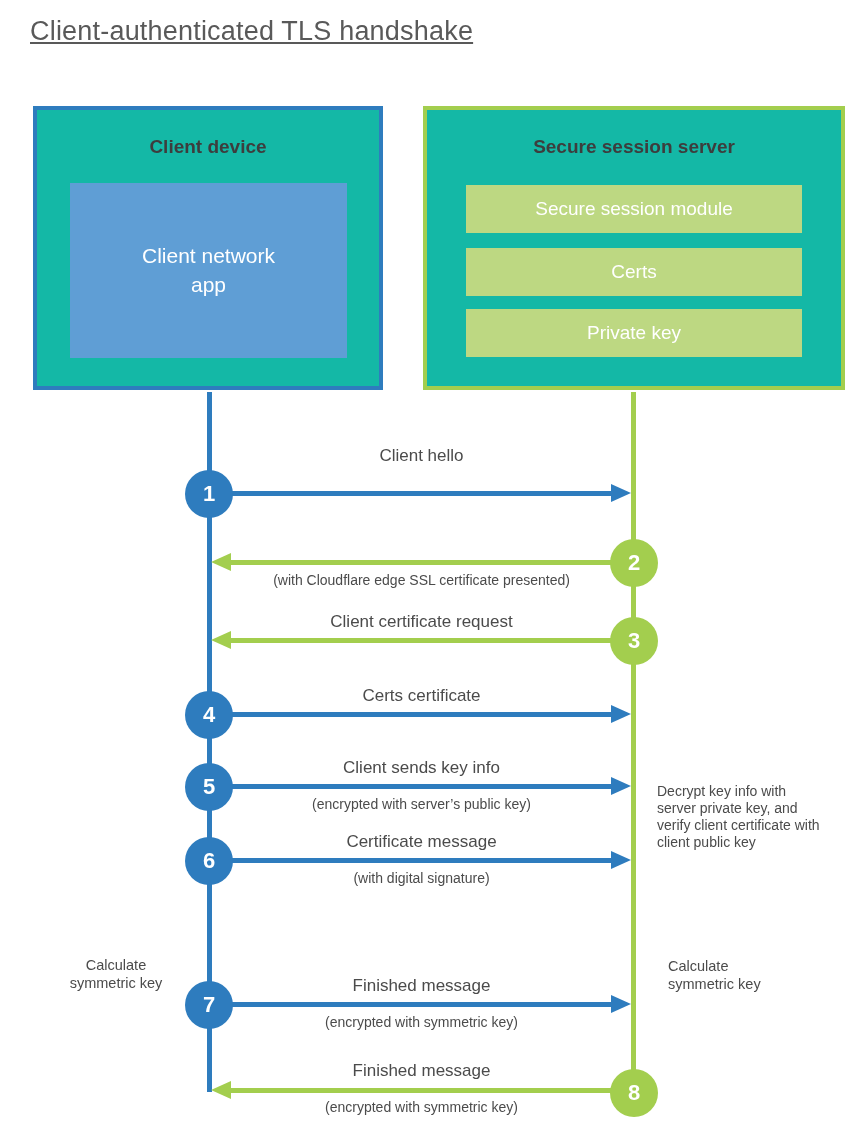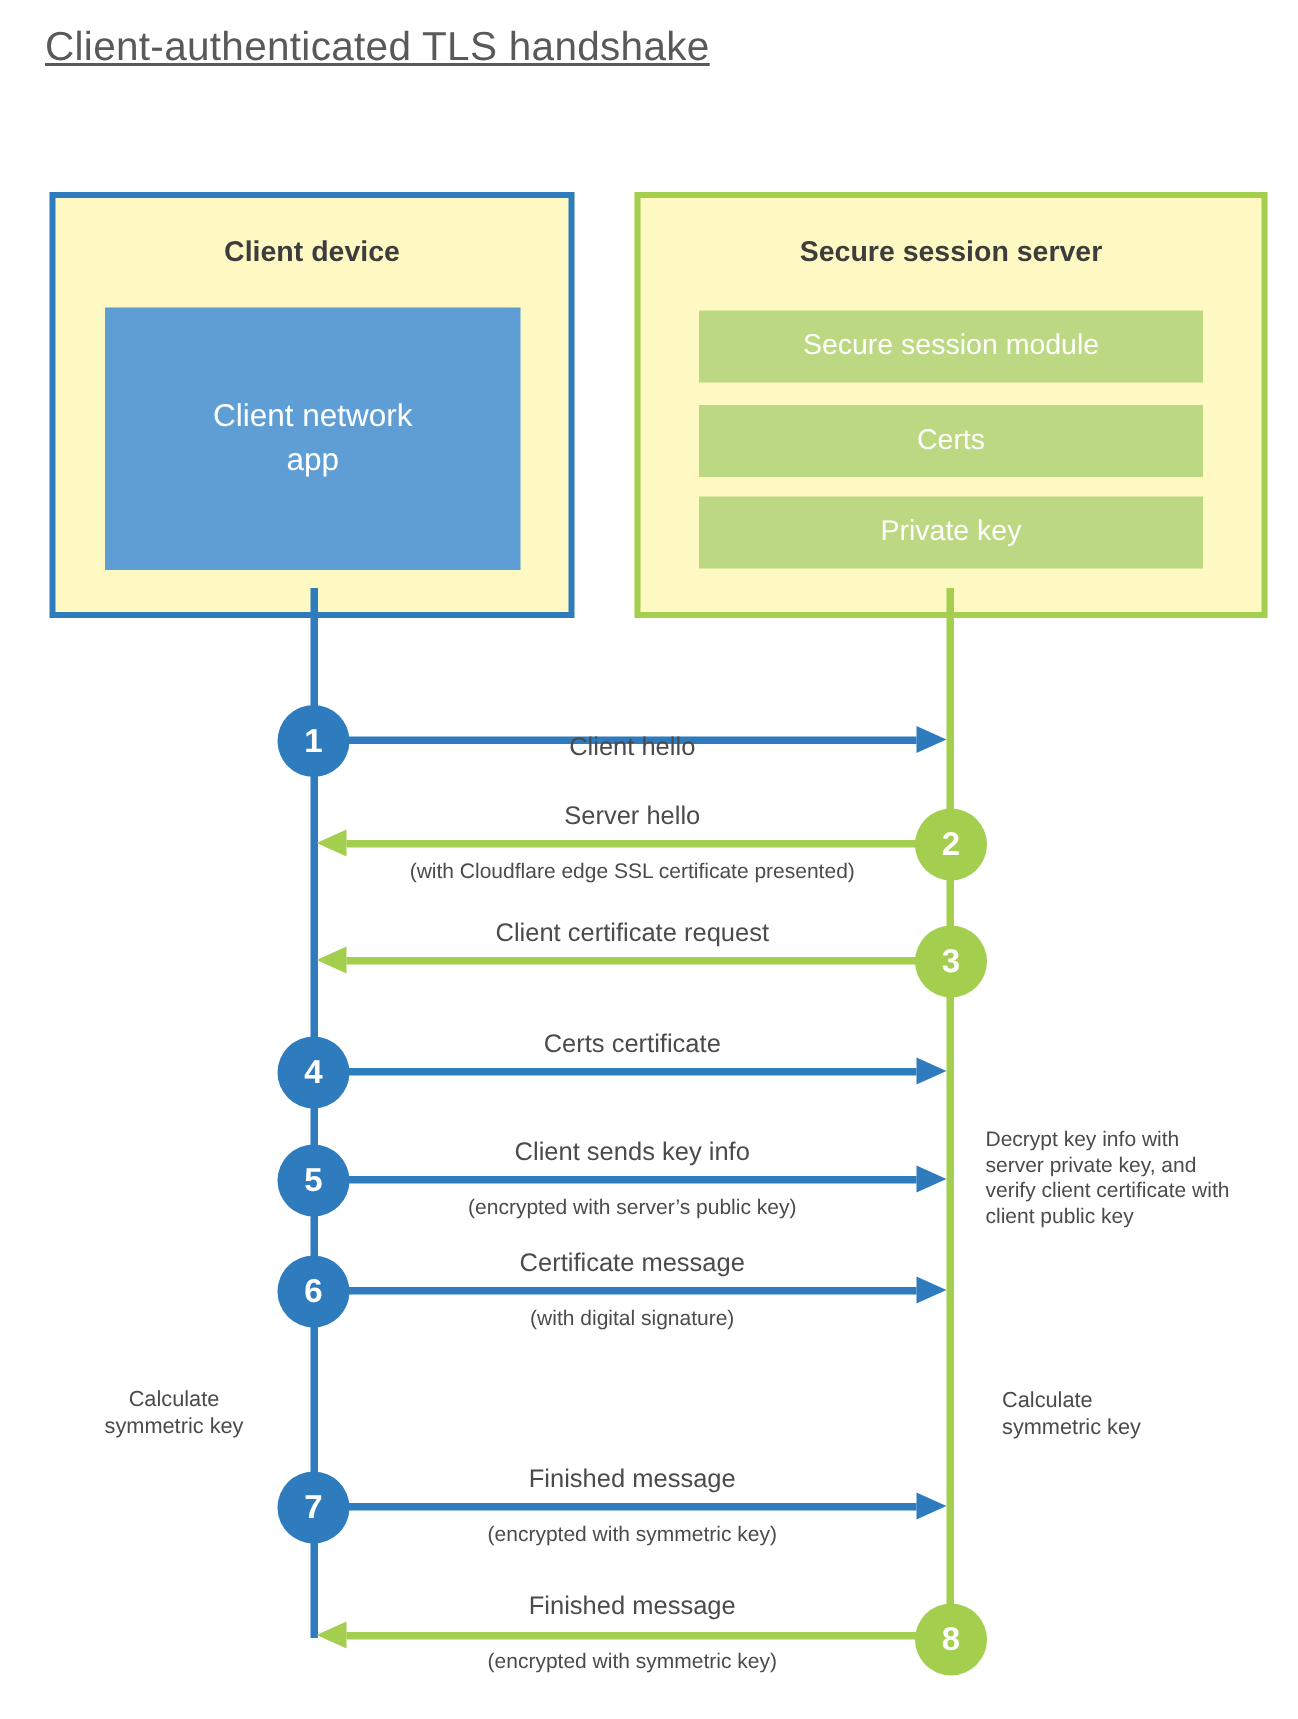--- a/index.html
+++ b/index.html
@@ -5,21 +5,21 @@
   html,body{margin:0;padding:0;background:#ffffff;}
   .canvas{
     position:relative;width:865px;height:1146px;background:#ffffff;overflow:hidden;
     font-family:"Liberation Sans","DejaVu Sans",sans-serif;
   }
   .page-title{
     position:absolute;left:30px;top:16px;font-size:27px;font-weight:300;
     color:#595959;letter-spacing:0.2px;text-decoration:underline;
   }
   
-  .device-box{position:absolute;box-sizing:border-box;top:128px;height:284px;background:#fef9c3;}
+  .device-box{position:absolute;box-sizing:border-box;top:106px;height:284px;background:#14b8a6;}
   .client-box{left:33px;width:350px;border:4px solid var(--blue);}
   .server-box{left:423px;width:422px;border:4px solid var(--green);}
   .box-title{margin-top:26px;text-align:center;font-size:19px;font-weight:bold;color:#3d3d3d;}
   .app-rect{
     position:absolute;left:33px;top:73px;width:277px;height:175px;background:var(--light-blue);
     display:flex;align-items:center;justify-content:center;text-align:center;
     color:#ffffff;font-size:21px;line-height:1.35;white-space:pre-line;
   }
   .server-bar{
     position:absolute;left:39px;width:336px;height:48px;background:var(--light-green);
@@ -56,21 +56,21 @@
   
   .msg-label{
     position:absolute;left:209px;width:425px;text-align:center;
     font-size:17px;color:#4b4b4b;
   }
   .msg-sub{
     position:absolute;left:209px;width:425px;text-align:center;
     font-size:14px;color:#4b4b4b;
   }
   .side-note{
-    position:absolute;font-size:14.5px;color:#4b4b4b;line-height:1.25;white-space:pre-line;
+    position:absolute;font-size:14.5px;color:#4b4b4b;line-height:1.25;white-space:pre-line;margin-top:32px;
   }
   .calc-left{left:40px;top:924px;width:152px;text-align:center;}
   .calc-right{left:668px;top:925px;text-align:left;}
   .decrypt-note{left:657px;top:751px;width:168px;font-size:14px;line-height:17px;white-space:normal;}
 </style>
 </head>
 <body>
 
 <div class="canvas">
 
@@ -87,25 +87,24 @@
     <div class="server-bar bar-1">Certs</div>
     <div class="server-bar bar-0">Secure session module</div>
     <div class="server-bar bar-2">Private key</div>
   </div>
 
   <div class="vline vline-client"></div>
   <div class="vline vline-server"></div>
 
   <div class="arrow a-blue" style="top:491px"></div>
   <div class="step-circle c-blue" style="left:185px;top:470px">1</div>
-  <div class="msg-label" style="top:488px">Client hello</div>
+  <div class="msg-label" style="top:446px">Client hello</div>
 
   <div class="arrow a-green" style="top:560px"></div>
   <div class="step-circle c-green" style="left:610px;top:539px">2</div>
-  <div class="msg-label" style="top:534px">Server hello</div>
   <div class="msg-sub" style="top:572px">(with Cloudflare edge SSL certificate presented)</div>
 
   <div class="arrow a-green" style="top:638px"></div>
   <div class="step-circle c-green" style="left:610px;top:617px">3</div>
   <div class="msg-label" style="top:612px">Client certificate request</div>
 
   <div class="arrow a-blue" style="top:712px"></div>
   <div class="step-circle c-blue" style="left:185px;top:691px">4</div>
   <div class="msg-label" style="top:686px">Certs certificate</div>
 

